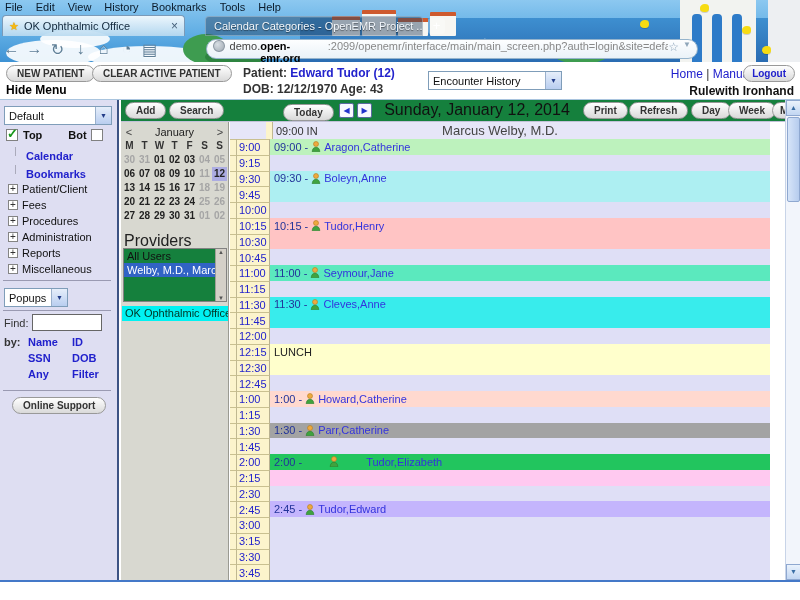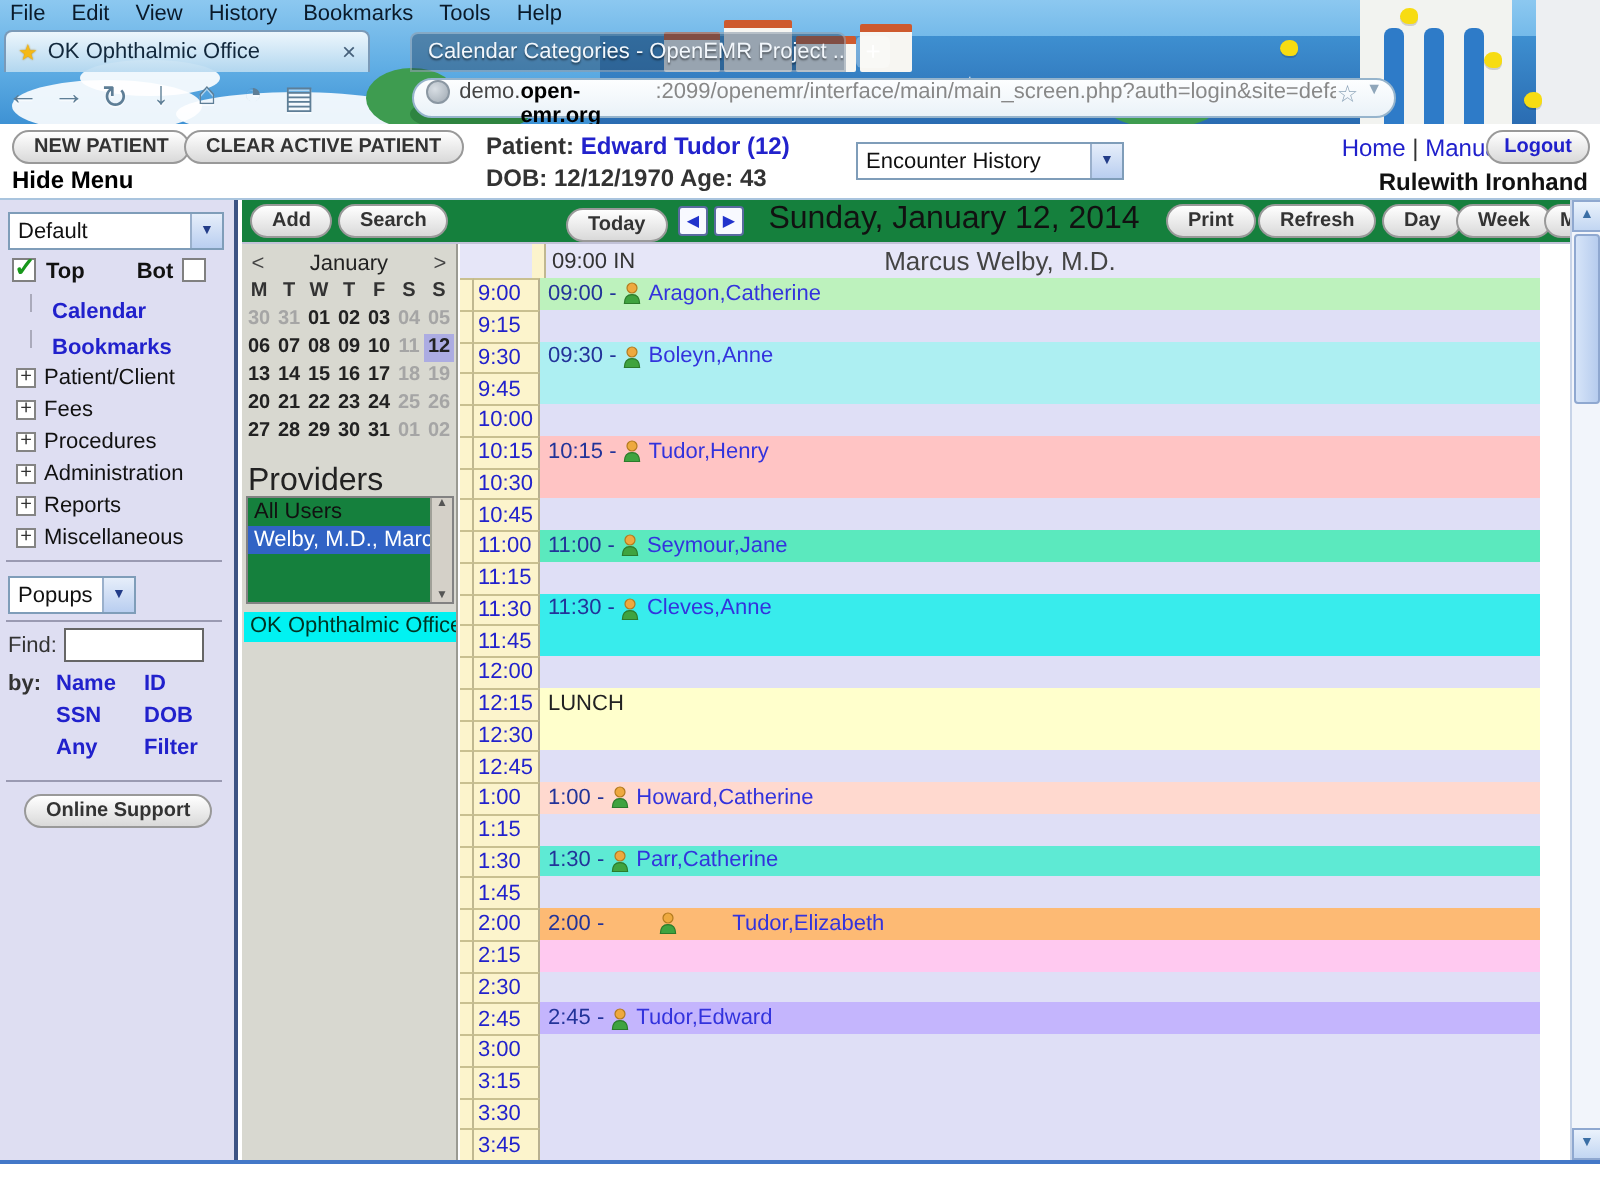--- a/index.html
+++ b/index.html
@@ -567,40 +567,40 @@
                 </span>
               </div>
               <div class="sched-row">
                 <span class="sr-strip"></span>
                 <span class="sr-time">1:15</span>
                 <span class="sr-appt" style="background: rgb(223, 223, 246);"></span>
               </div>
               <div class="sched-row">
                 <span class="sr-strip"></span>
                 <span class="sr-time">1:30</span>
-                <span class="sr-appt" style="background: #5eead4;">
+                <span class="sr-appt" style="background: #a3a3a3;">
                   <span class="appt-time">1:30 - </span>
                   <span class="pt-ico">
                     <svg width="10" height="11" viewBox="0 0 10 11">
                       <circle cx="5" cy="3" r="2.5" fill="#EEA93F" stroke="#B37A1E" stroke-width="0.6"></circle>
                       <path d="M1.2 10.8 C1.2 7.6 3 6.3 5 6.3 C7 6.3 8.8 7.6 8.8 10.8 Z" fill="#3FA33F" stroke="#2B7B2B" stroke-width="0.6"></path>
                     </svg>
                   </span>
                   <span class="appt-name">Parr,Catherine</span>
                 </span>
               </div>
               <div class="sched-row">
                 <span class="sr-strip"></span>
                 <span class="sr-time">1:45</span>
                 <span class="sr-appt" style="background: rgb(223, 223, 246);"></span>
               </div>
               <div class="sched-row">
                 <span class="sr-strip"></span>
                 <span class="sr-time">2:00</span>
-                <span class="sr-appt" style="background: #fdba74; gap: 24px;">
+                <span class="sr-appt" style="background: #22c55e; gap: 24px;">
                   <span class="appt-time">2:00 - </span>
                   <span class="pt-ico">
                     <svg width="10" height="11" viewBox="0 0 10 11">
                       <circle cx="5" cy="3" r="2.5" fill="#EEA93F" stroke="#B37A1E" stroke-width="0.6"></circle>
                       <path d="M1.2 10.8 C1.2 7.6 3 6.3 5 6.3 C7 6.3 8.8 7.6 8.8 10.8 Z" fill="#3FA33F" stroke="#2B7B2B" stroke-width="0.6"></path>
                     </svg>
                   </span>
                   <span class="appt-name">Tudor,Elizabeth</span>
                 </span>
               </div>

